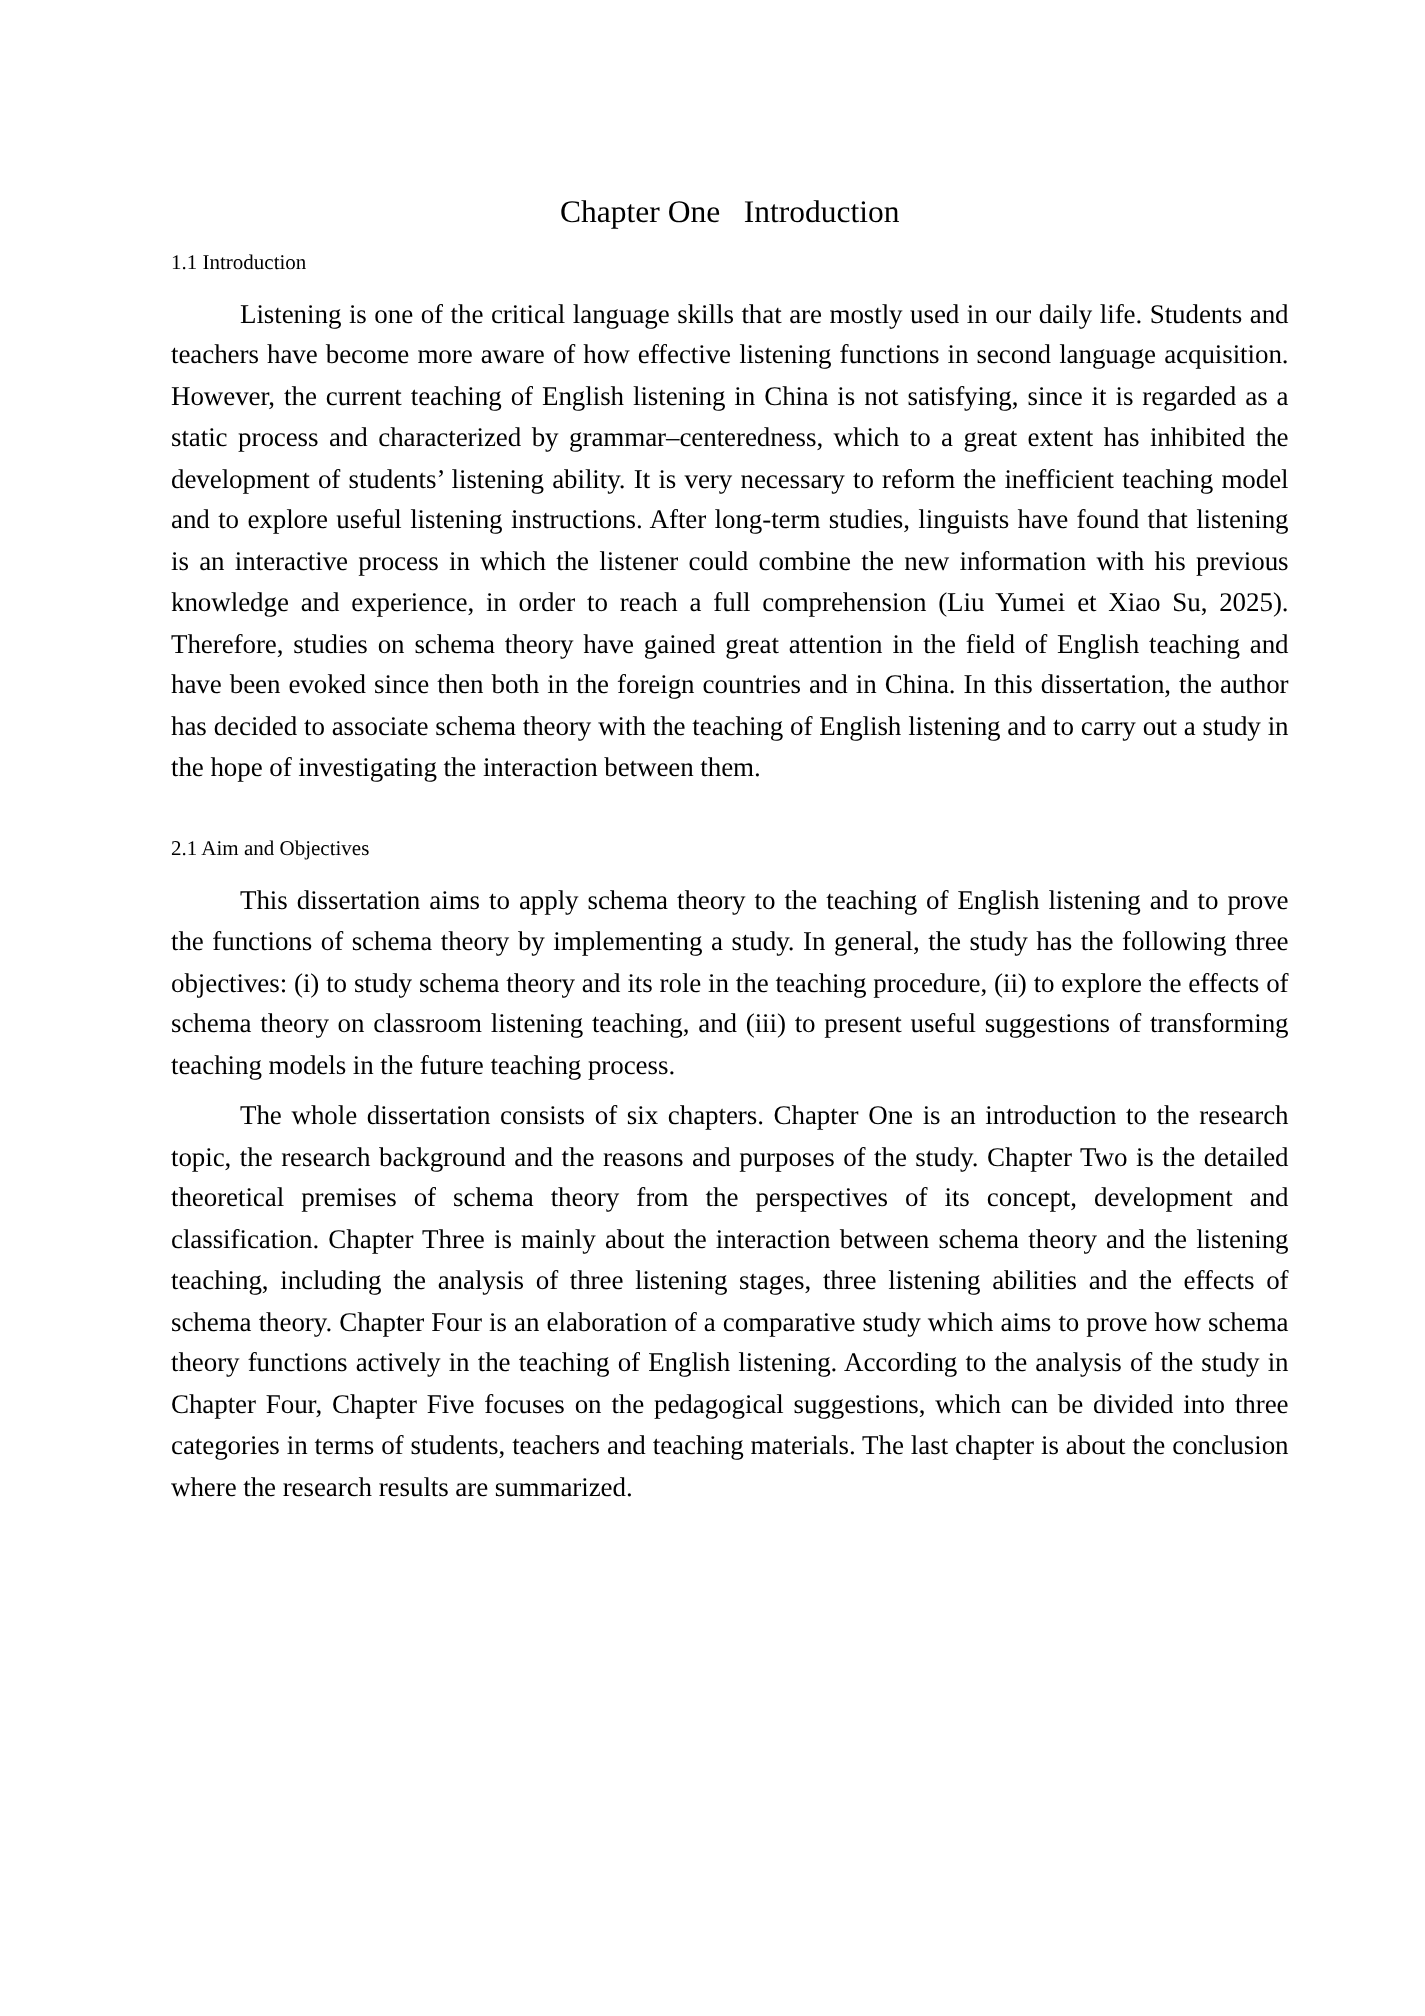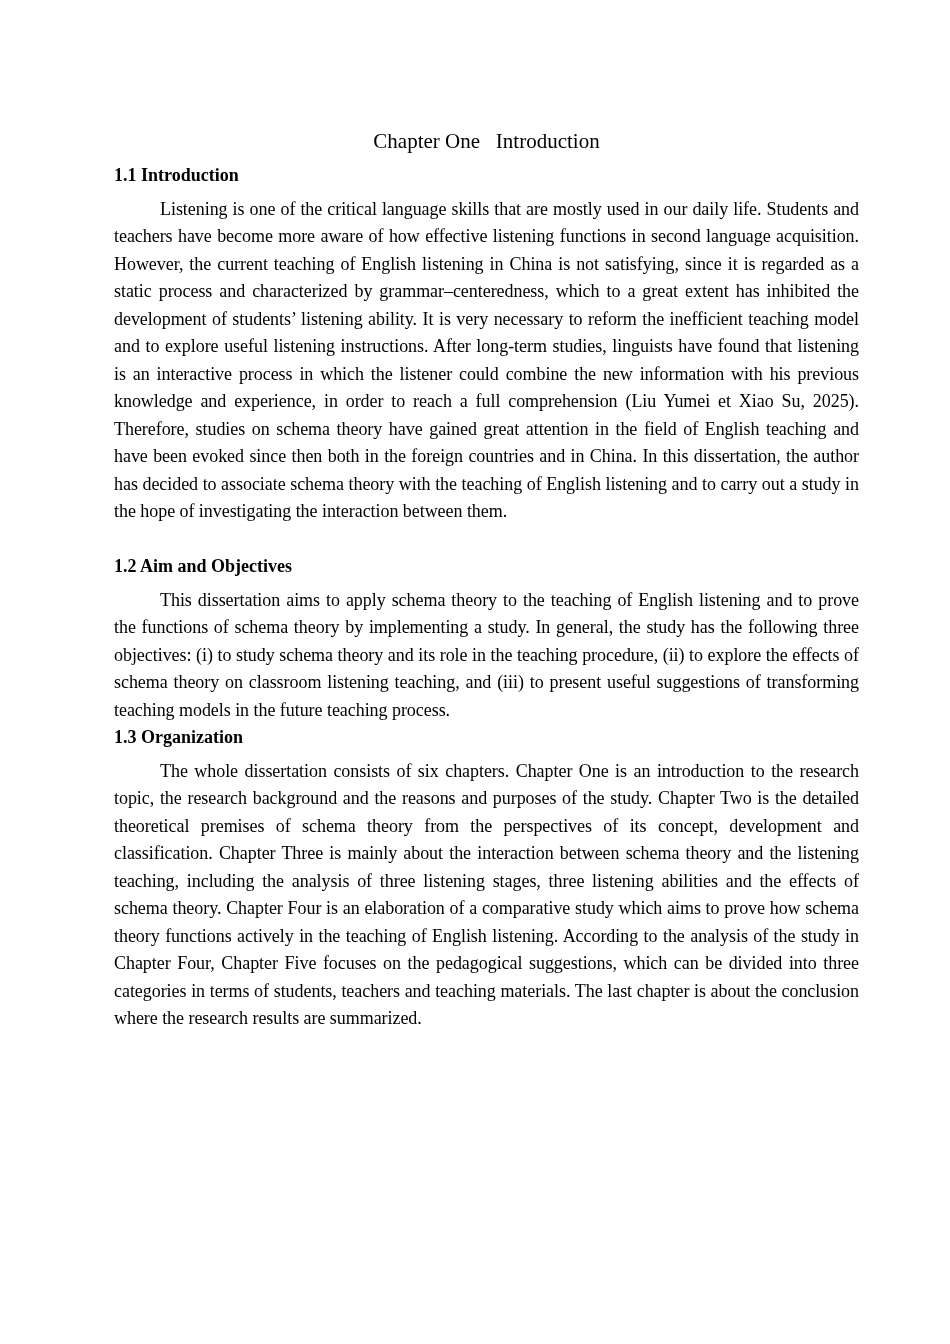--- a/index.html
+++ b/index.html
@@ -31,22 +31,22 @@
       font-size: 21px;
       line-height: 28px;
       white-space: pre;
     }
     .section {
       position: absolute;
       left: 0;
       width: 745px;
     }
     .section-heading {
-      font-weight: bold;
-      font-size: 18px;
+      font-weight: normal;
+      font-size: 14px;
       line-height: 27.5px;
       margin: 0;
     }
     .para {
       font-size: 18px;
       line-height: 27.5px;
       text-align: justify;
       text-indent: 46px;
       margin: 6px 0 0 0;
       letter-spacing: -0.05px;
@@ -61,22 +61,21 @@
 <div class="page">
 
   <h1 class="chapter-title">Chapter One   Introduction</h1>
 
   <div class="section" id="sec1">
     <h2 class="section-heading">1.1 Introduction</h2>
     <p class="para">Listening is one of the critical language skills that are mostly used in our daily life. Students and teachers have become more aware of how effective listening functions in second language acquisition. However, the current teaching of English listening in China is not satisfying, since it is regarded as a static process and characterized by grammar–centeredness, which to a great extent has inhibited the development of students’ listening ability. It is very necessary to reform the inefficient teaching model and to explore useful listening instructions. After long-term studies, linguists have found that listening is an interactive process in which the listener could combine the new information with his previous knowledge and experience, in order to reach a full comprehension (Liu Yumei et Xiao Su, 2025). Therefore, studies on schema theory have gained great attention in the field of English teaching and have been evoked since then both in the foreign countries and in China. In this dissertation, the author has decided to associate schema theory with the teaching of English listening and to carry out a study in the hope of investigating the interaction between them.</p>
   </div>
 
   <div class="section" id="sec2">
-    <h2 class="section-heading">1.2 Aim and Objectives</h2>
+    <h2 class="section-heading">2.1 Aim and Objectives</h2>
     <p class="para">This dissertation aims to apply schema theory to the teaching of English listening and to prove the functions of schema theory by implementing a study. In general, the study has the following three objectives: (i) to study schema theory and its role in the teaching procedure, (ii) to explore the effects of schema theory on classroom listening teaching, and (iii) to present useful suggestions of transforming teaching models in the future teaching process.</p>
   </div>
 
   <div class="section" id="sec3">
-    <h2 class="section-heading">1.3 Organization</h2>
     <p class="para">The whole dissertation consists of six chapters. Chapter One is an introduction to the research topic, the research background and the reasons and purposes of the study. Chapter Two is the detailed theoretical premises of schema theory from the perspectives of its concept, development and classification. Chapter Three is mainly about the interaction between schema theory and the listening teaching, including the analysis of three listening stages, three listening abilities and the effects of schema theory. Chapter Four is an elaboration of a comparative study which aims to prove how schema theory functions actively in the teaching of English listening. According to the analysis of the study in Chapter Four, Chapter Five focuses on the pedagogical suggestions, which can be divided into three categories in terms of students, teachers and teaching materials. The last chapter is about the conclusion where the research results are summarized.</p>
   </div>
 
 </div>
 
 </body></html>

